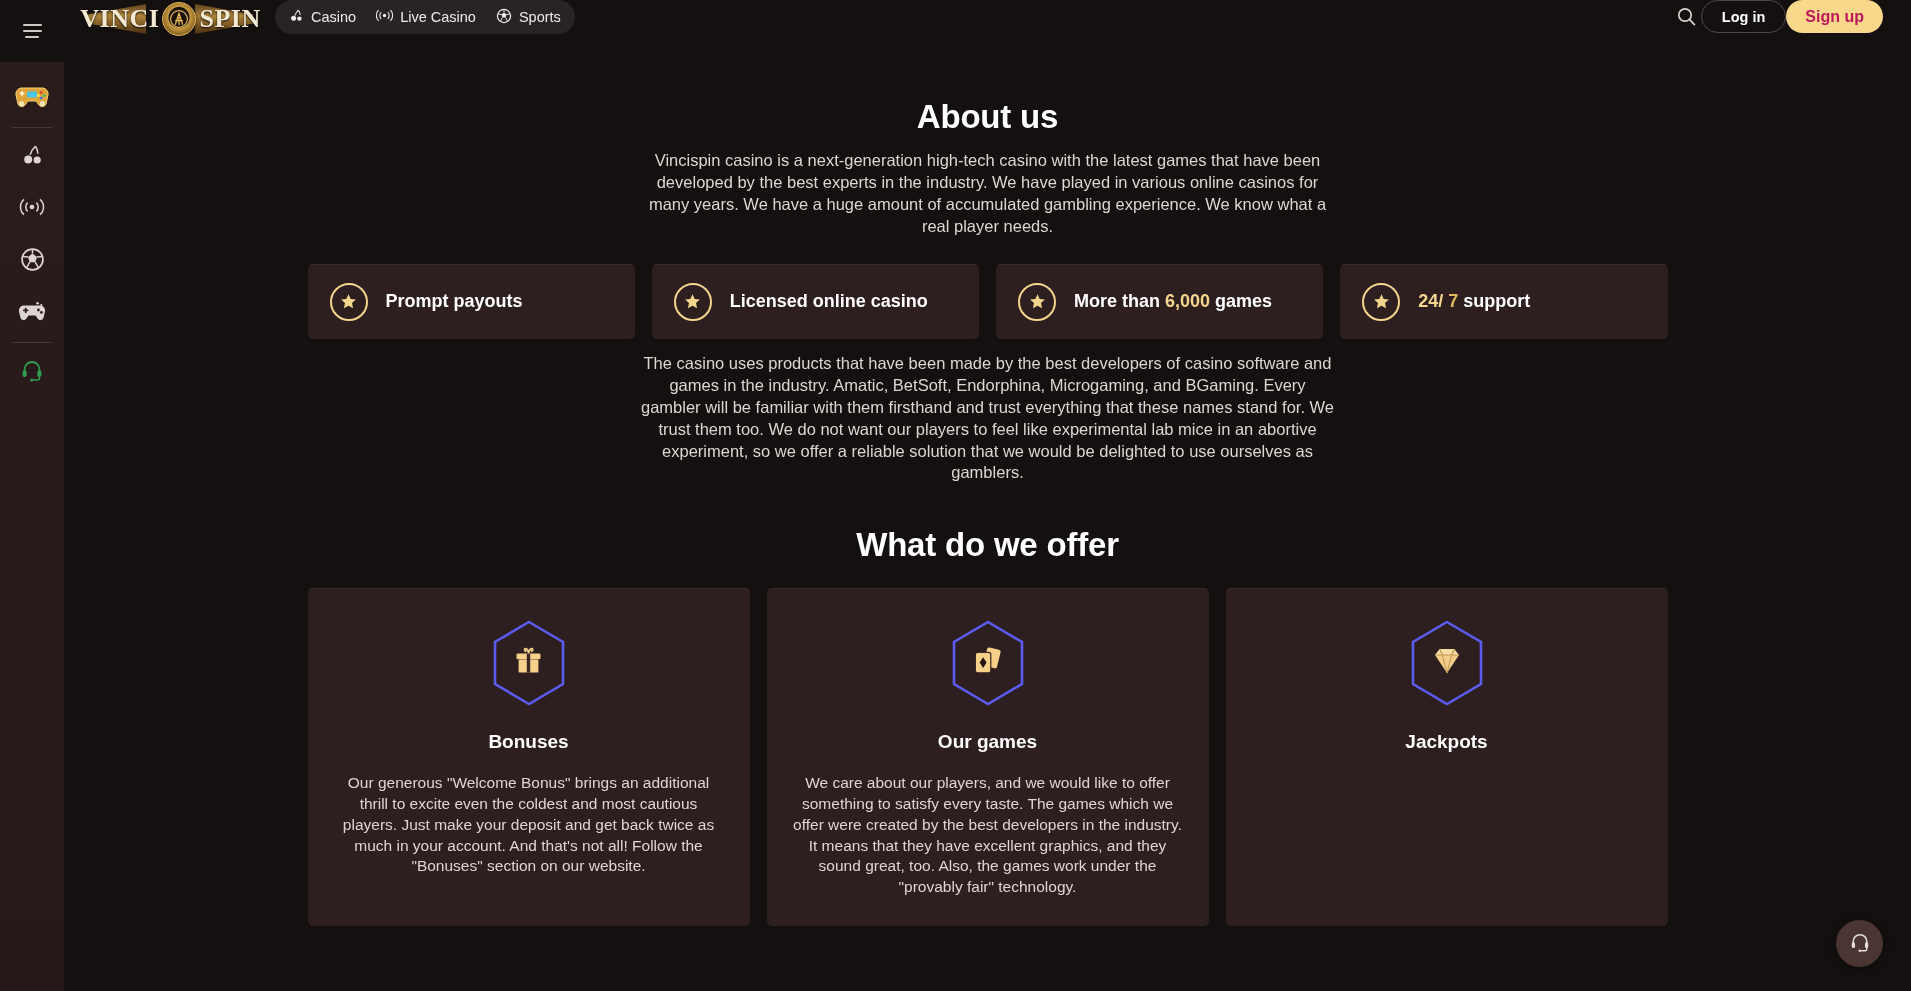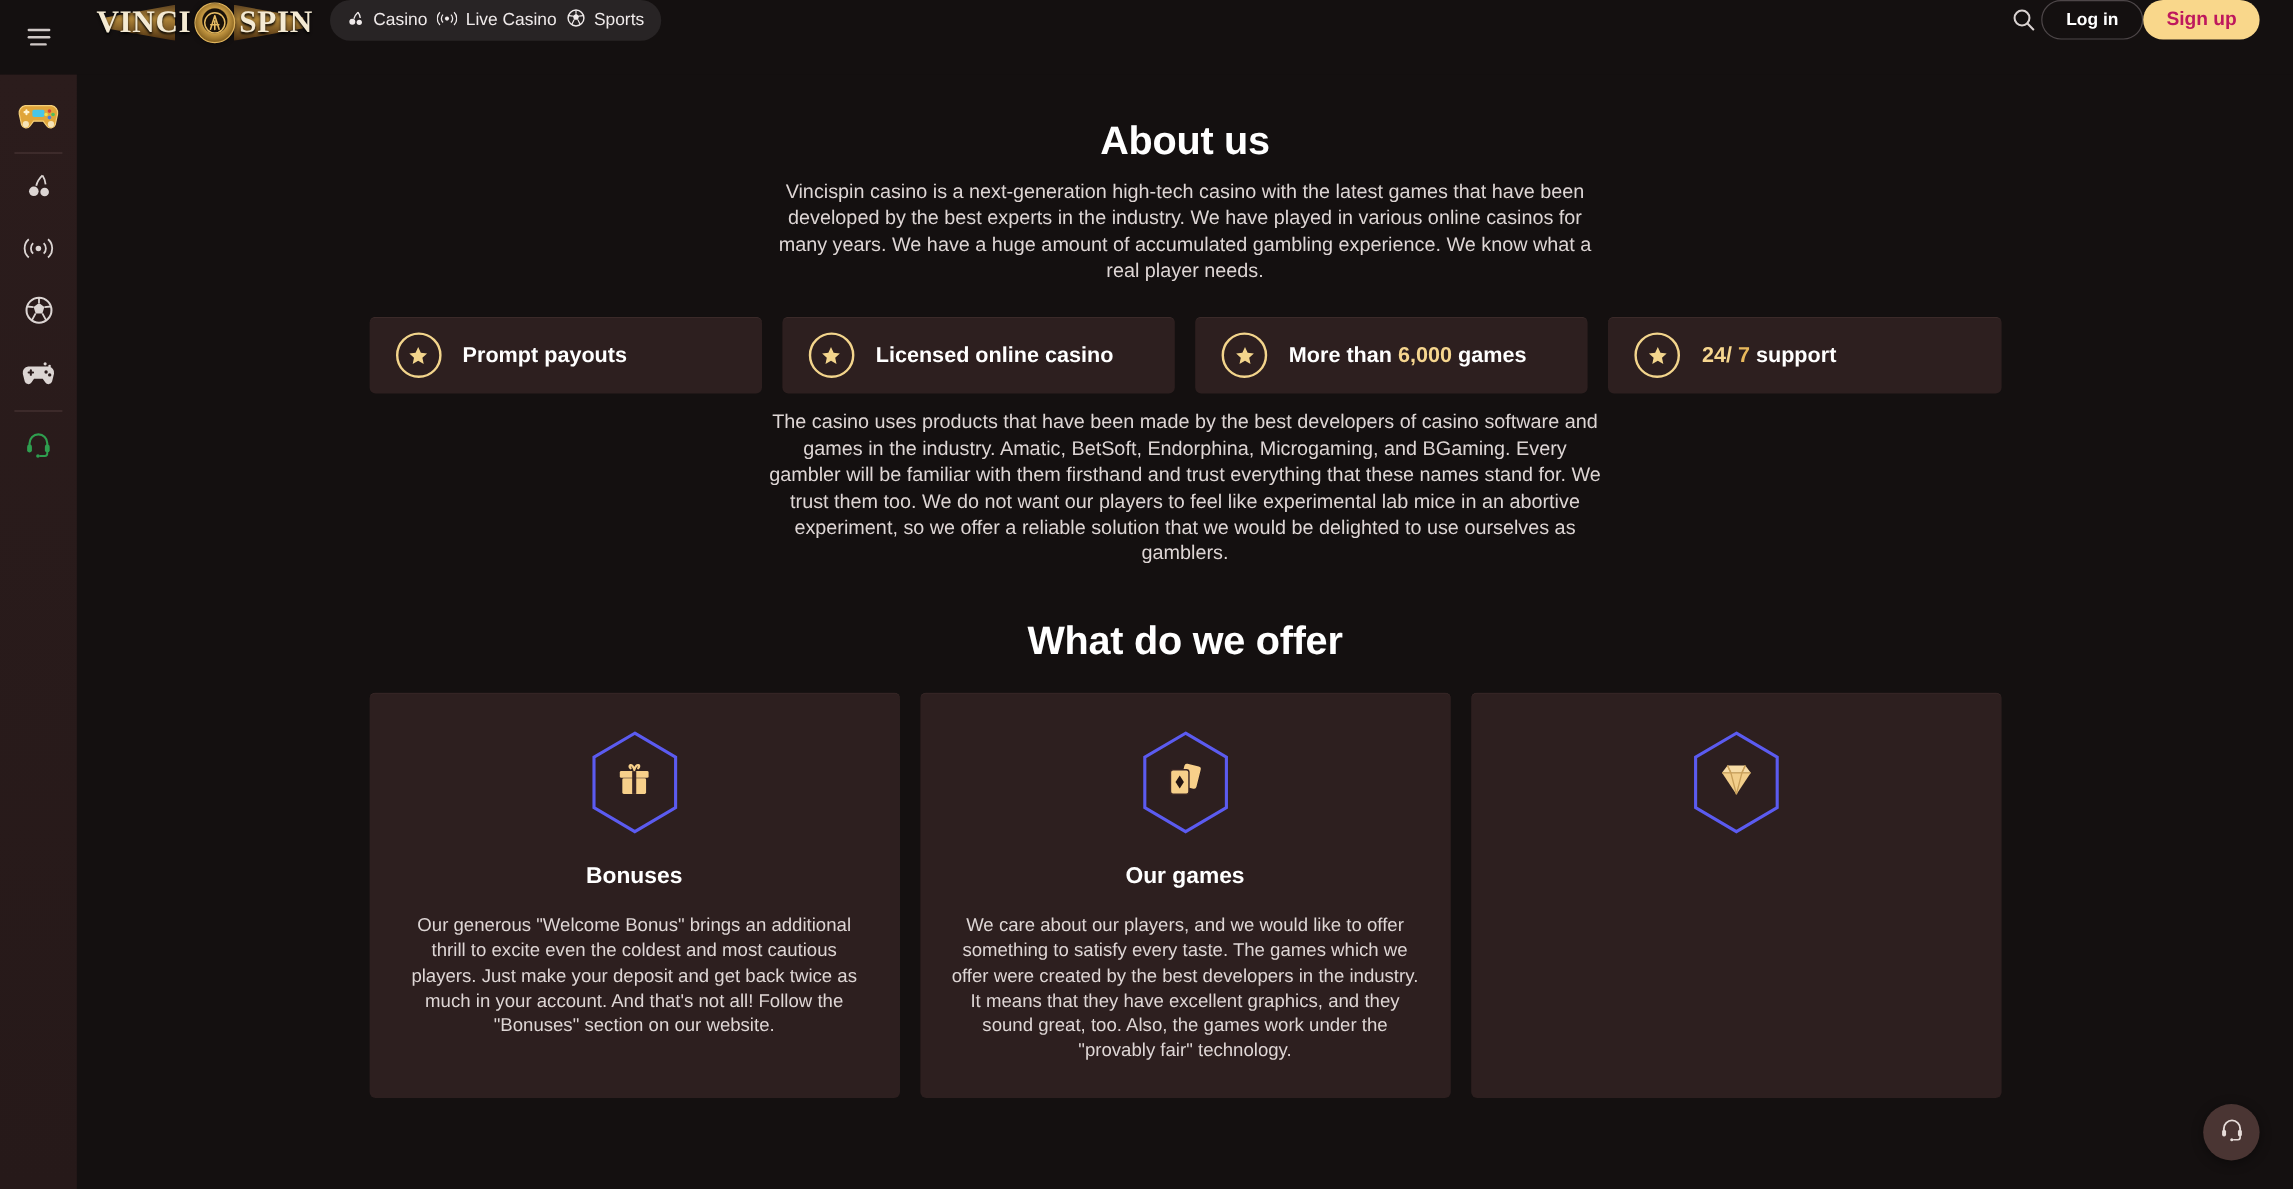--- a/index.html
+++ b/index.html
@@ -57,21 +57,21 @@
     display:flex;align-items:center;justify-content:center;
     box-shadow: 0 0 4px #00000099;
     margin: 0 1px;
   }
   .logo .emb svg { display:block; }
 
   .navpill {
     margin-left: 22px;
     height: 34px; padding: 12px 14px;
     background: #282425; border-radius: 18px;
-    display: flex; align-items: center; gap: 8px;
+    display: flex; align-items: center; gap: 20px;
   }
   .navitem {
     display:flex; align-items:center; gap: 7px;
     font-size: 14.5px; color: #efeaea; font-weight: 400; cursor: pointer;
     white-space: nowrap;
   }
   .navitem svg { flex: none; }
 
   .hdr-right {
     margin-left: auto; display: flex; align-items: center; 
@@ -122,21 +122,21 @@
     color: #ded6d5; font-size: 16.5px; line-height: 1.33;
     max-width: 700px;
   }
 
   .feat-row {
     display: grid; grid-template-columns: repeat(4,1fr); gap: 17px;
     margin-top: 26px;
   }
   .feat {
     background: #2d1f1f; border-radius: 5px;
-    height: 64px; padding: 0 22px;
+    height: 75px; padding: 0 22px;
     display: flex; align-items: center; gap: 18px;
     border-top: 1px solid #3b2a29;
   }
   .feat .star {
     width: 38px; height: 38px; flex: none; border-radius: 50%;
     border: 2px solid #f3d58c;
     display:flex; align-items:center; justify-content:center;
   }
   .feat .lbl { color: #fff; font-size: 18px; font-weight: 700; line-height: 1.28; }
   .feat .lbl .gold { color: #f6d68f; }
@@ -429,20 +429,21 @@
               <svg width="36" height="32" viewBox="0 0 36 32">
                 <path d="M6 10 H30 L18 28 Z" fill="#f2ce8a"></path>
                 <path d="M6 10 L10.6 4 H25.4 L30 10 Z" fill="#f7dca6"></path>
                 <path d="M10.6 4 L13.4 10 L18 28 L22.6 10 L25.4 4" stroke="#c9a05a" stroke-width="1.1" fill="none"></path>
                 <path d="M6 10 H30" stroke="#c9a05a" stroke-width="1.1"></path>
                 <path d="M13.4 10 L10.6 4 M22.6 10 L25.4 4" stroke="#c9a05a" stroke-width="1"></path>
               </svg>
             </span>
           </div>
         </div>
+        <h3>Jackpots</h3>
       </div>
     </div>
   </div>
 </div>
 
 <div class="fab">
   <span>
     <svg width="22" height="22" viewBox="0 0 24 24">
       <path d="M4.6 14.6 V11.4 A7.4 7.4 0 0 1 19.4 11.4 V14.6" stroke="#e6dcd9" stroke-width="1.7" fill="none" stroke-linecap="round"></path>
       <rect x="3" y="12.4" width="3.6" height="6.2" rx="1.7" fill="#e6dcd9"></rect>

